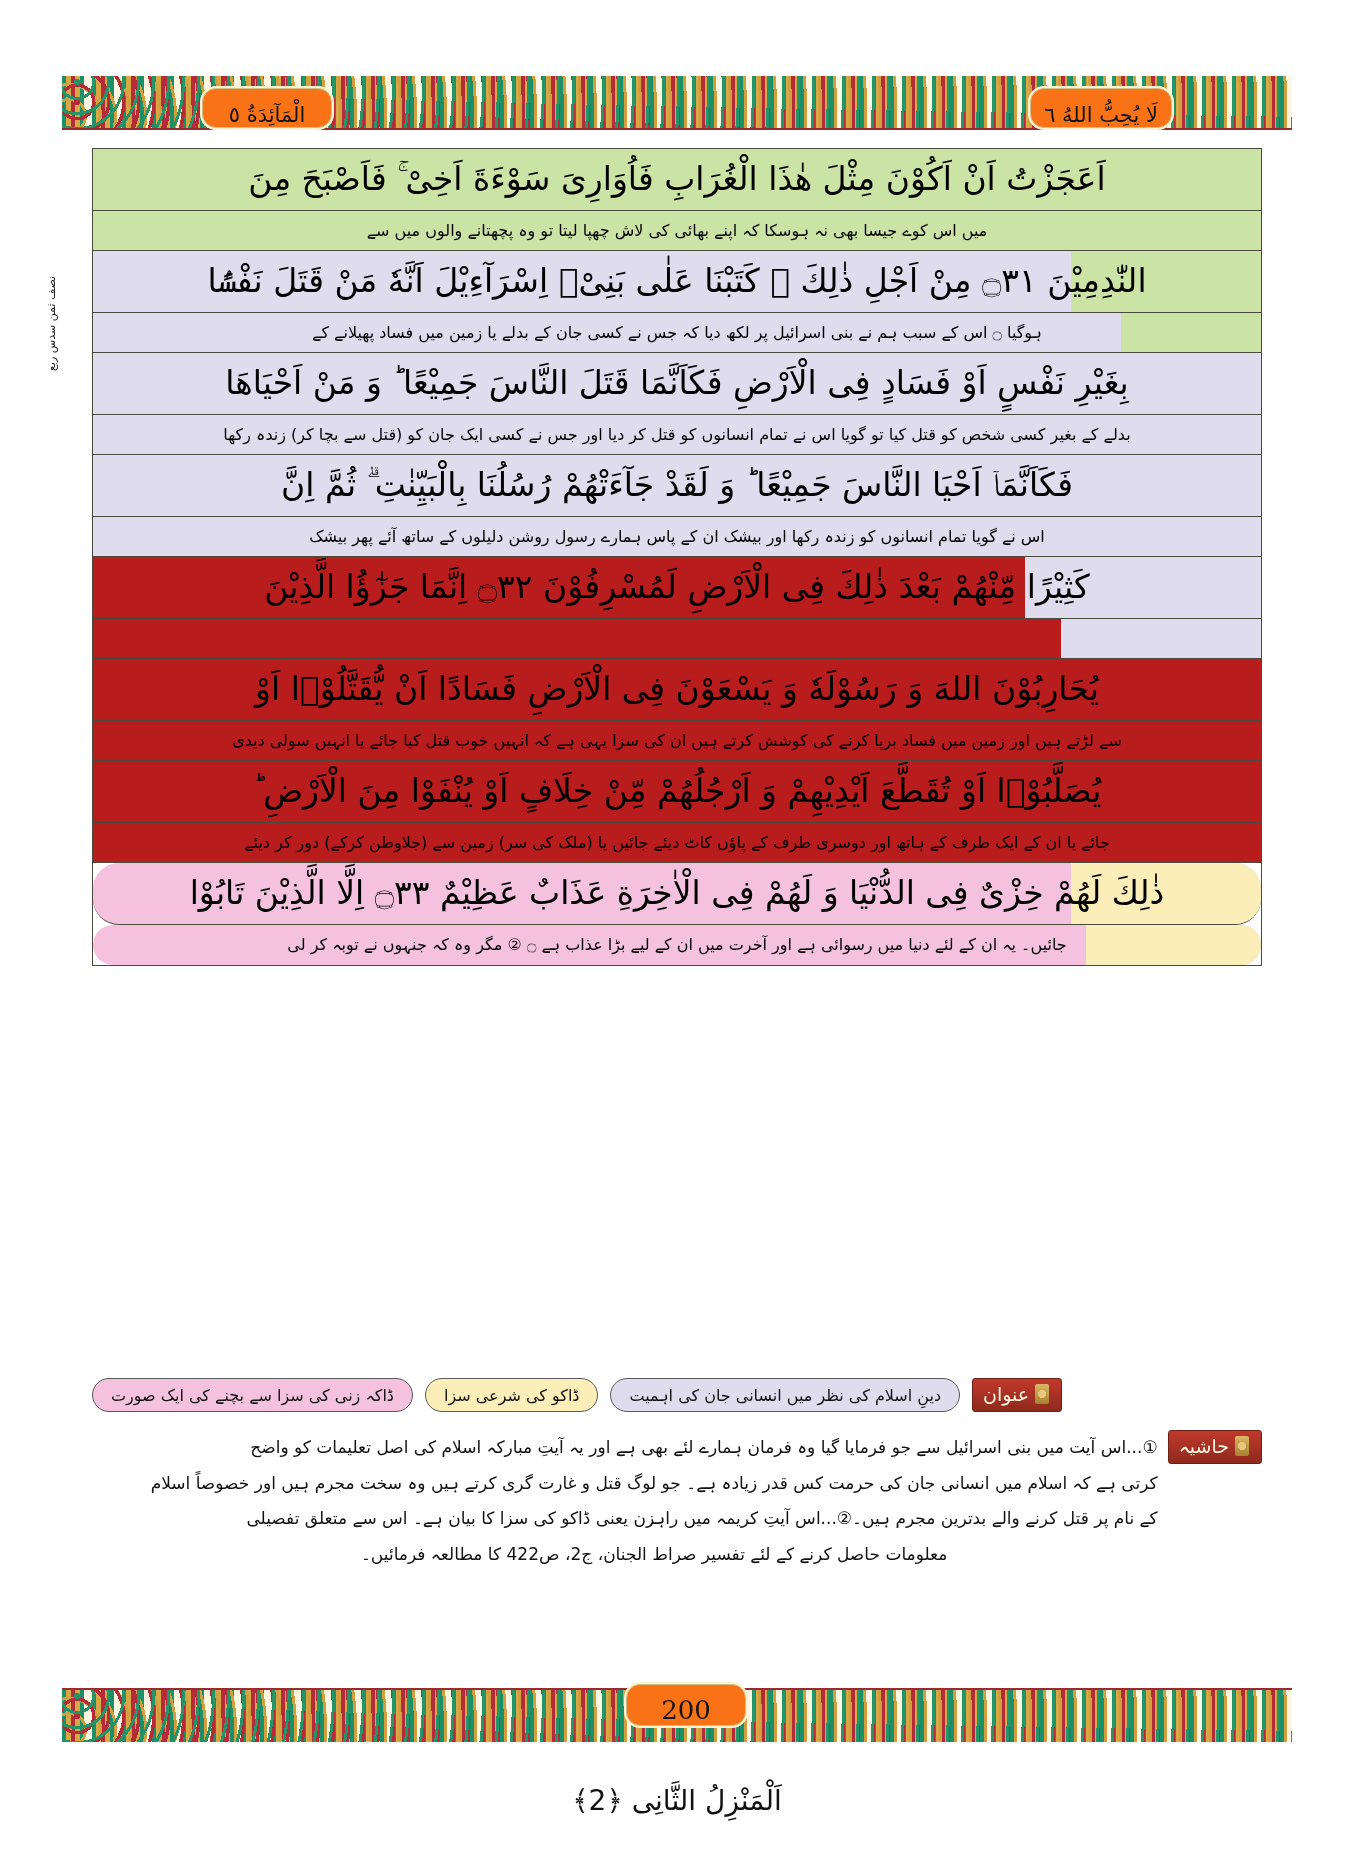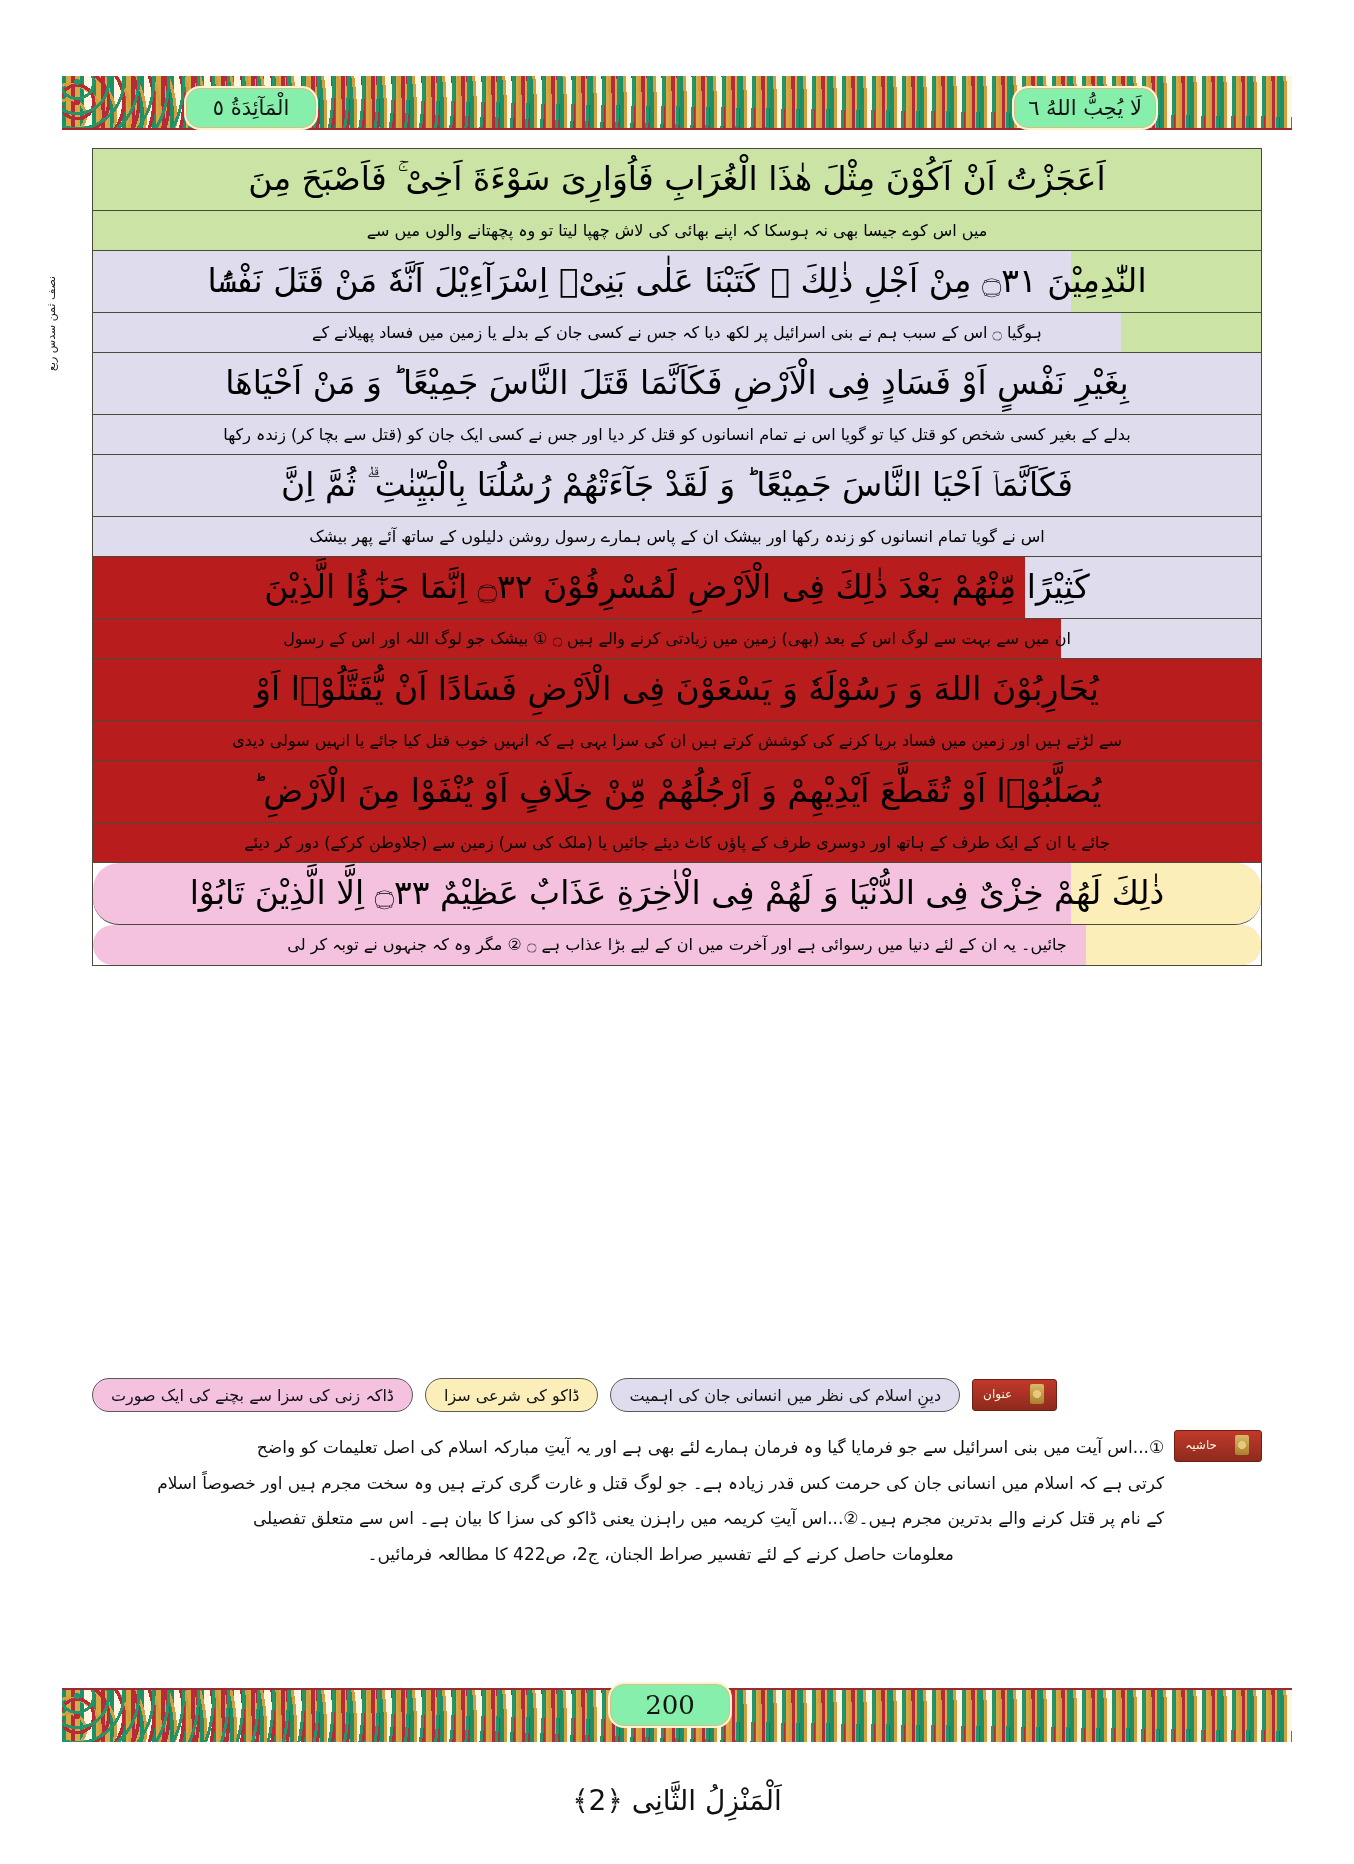--- a/index.html
+++ b/index.html
@@ -56,31 +56,32 @@
   .band-rule {
     position: absolute;
     left: 62px;
     width: 1230px;
     height: 2px;
     background: #9c2a30;
   }
 
   .cartouche {
     position: absolute;
-    background: #86efac;
+    background: #f97316;
     border: 1px solid #d4bf84;
     border-radius: 14px;
     display: flex;
-    align-items: center;
+    align-items: flex-end;
     justify-content: center;
     font-family: "DejaVu Sans", "Liberation Sans", sans-serif;
     color: #141414;
     z-index: 4;
     box-shadow: 0 0 0 2px #fcf3d2;
     direction: rtl;
+    margin-left: 16px;
   }
   .cartouche-surah {
     left: 186px; top: 88px;
     width: 128px; height: 38px;
     font-size: 21px;
   }
   .cartouche-juz {
     left: 1014px; top: 88px;
     width: 140px; height: 38px;
     font-size: 21px;
@@ -187,26 +188,26 @@
     flex-direction: row;
     align-items: center;
     justify-content: flex-end;
     gap: 12px;
     direction: rtl;
   }
   .label-tab {
     background: linear-gradient(180deg, #c0392b 0%, #8e2a1d 100%);
     border: 1px solid #6e2015;
     color: #fff7e0;
-    font-size: 12px;
+    font-size: 19px;
     padding: 4px 12px 6px 10px;
     border-radius: 3px;
     display: flex;
     align-items: center;
-    gap: 18px;
+    gap: 6px;
     white-space: nowrap;
   }
   .label-tab .deco {
     width: 14px; height: 20px;
     background:
       radial-gradient(circle at 50% 50%, #e8c87a 0 4px, transparent 4px),
       linear-gradient(180deg,#d9b866,#a8812f);
     border-radius: 2px;
     flex: 0 0 auto;
   }
@@ -308,21 +309,20 @@
       </div>
       <div class="row row-ur bg-lav">
         <div class="ur-text">اس نے گویا تمام انسانوں کو زندہ رکھا اور بیشک ان کے پاس ہمارے رسول روشن دلیلوں کے ساتھ آئے پھر بیشک</div>
       </div>
       <div class="row row-ar bg-cream">
         <div class="split" style="right: 0px; width: 236px; background: rgb(223, 220, 238);"></div>
         <div class="ar-text">كَثِيْرًا مِّنْهُمْ بَعْدَ ذٰلِكَ فِی الْاَرْضِ لَمُسْرِفُوْنَ ۝۳۲ اِنَّمَا جَزٰٓؤُا الَّذِيْنَ</div>
       </div>
       <div class="row row-ur bg-cream">
         <div class="split" style="right: 0px; width: 200px; background: rgb(223, 220, 238);"></div>
-        <div class="ur-text">ان میں سے بہت سے لوگ اس کے بعد (بھی) زمین میں زیادتی کرنے والے ہیں ۝ ① بیشک جو لوگ اللہ اور اس کے رسول</div>
       </div>
       <div class="row row-ar bg-cream">
         <div class="ar-text">يُحَارِبُوْنَ اللهَ وَ رَسُوْلَهٗ وَ يَسْعَوْنَ فِی الْاَرْضِ فَسَادًا اَنْ يُّقَتَّلُوْۤا اَوْ</div>
       </div>
       <div class="row row-ur bg-cream">
         <div class="ur-text">سے لڑتے ہیں اور زمین میں فساد برپا کرنے کی کوشش کرتے ہیں ان کی سزا یہی ہے کہ انہیں خوب قتل کیا جائے یا انہیں سولی دیدی</div>
       </div>
       <div class="row row-ar bg-cream">
         <div class="ar-text">يُصَلَّبُوْۤا اَوْ تُقَطَّعَ اَيْدِيْهِمْ وَ اَرْجُلُهُمْ مِّنْ خِلَافٍ اَوْ يُنْفَوْا مِنَ الْاَرْضِ ؕ</div>
       </div>

